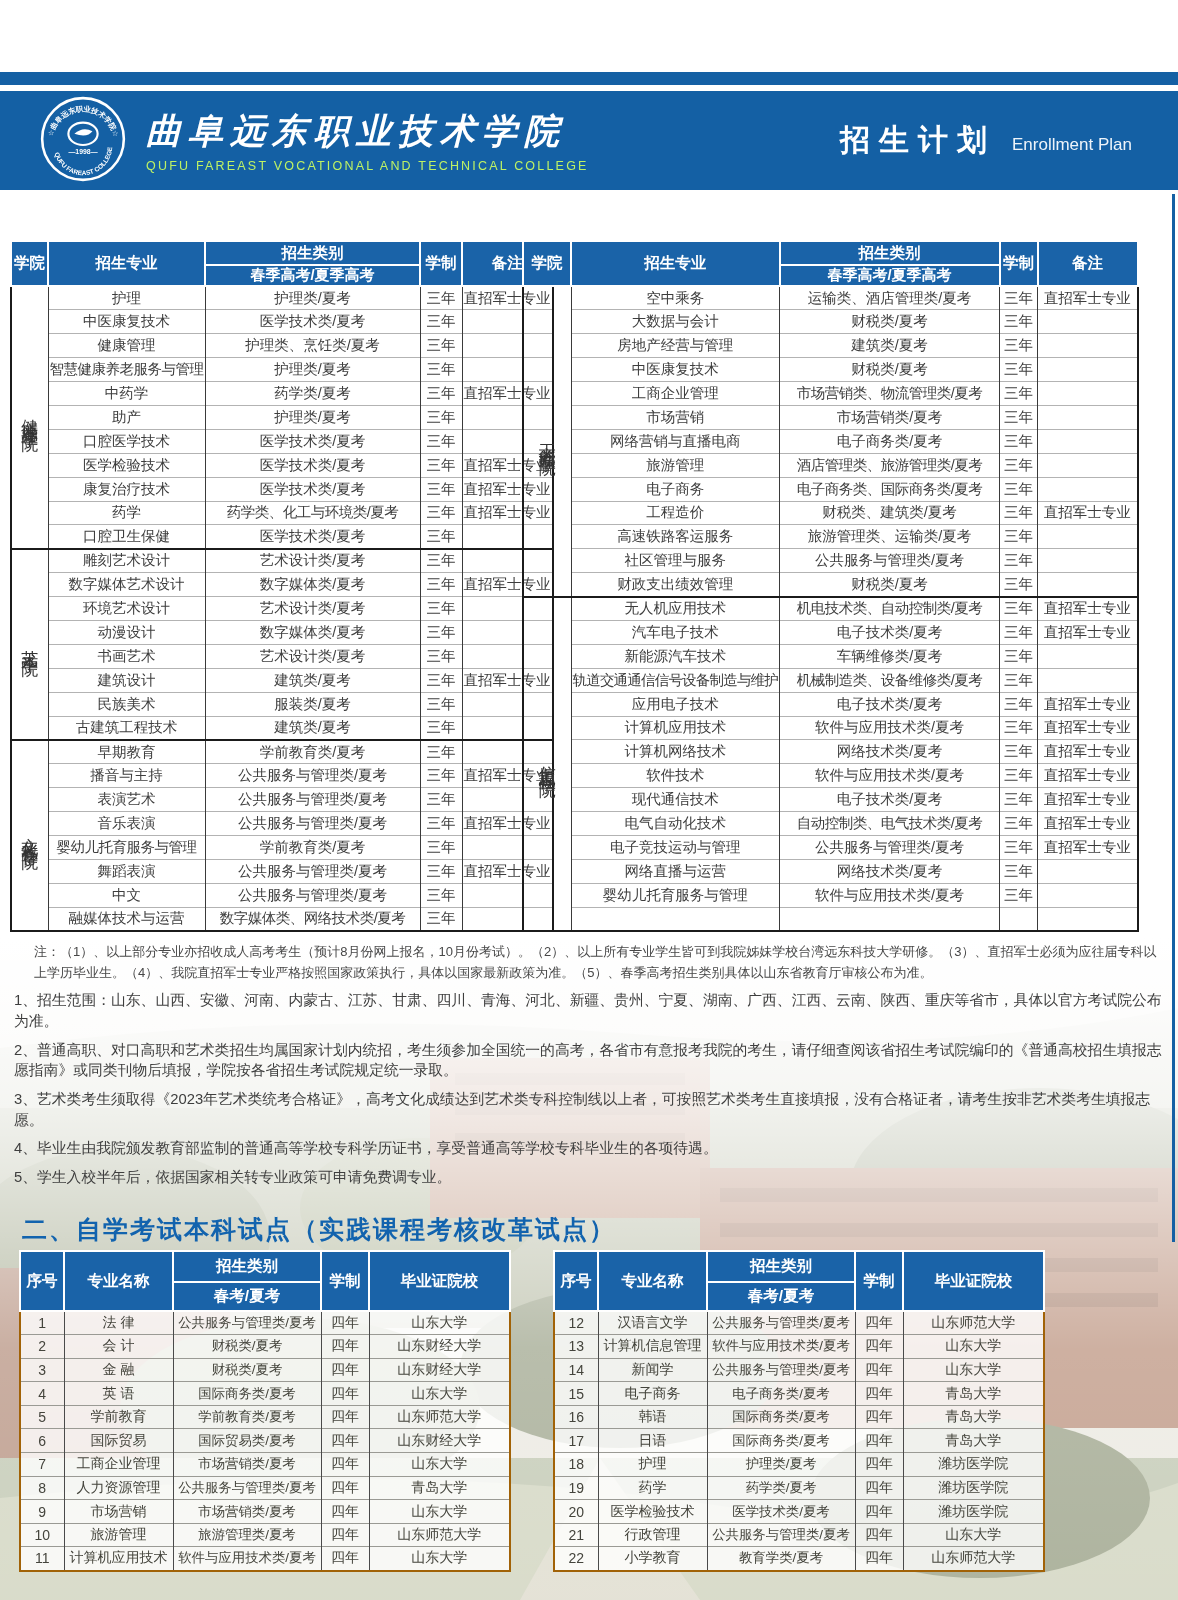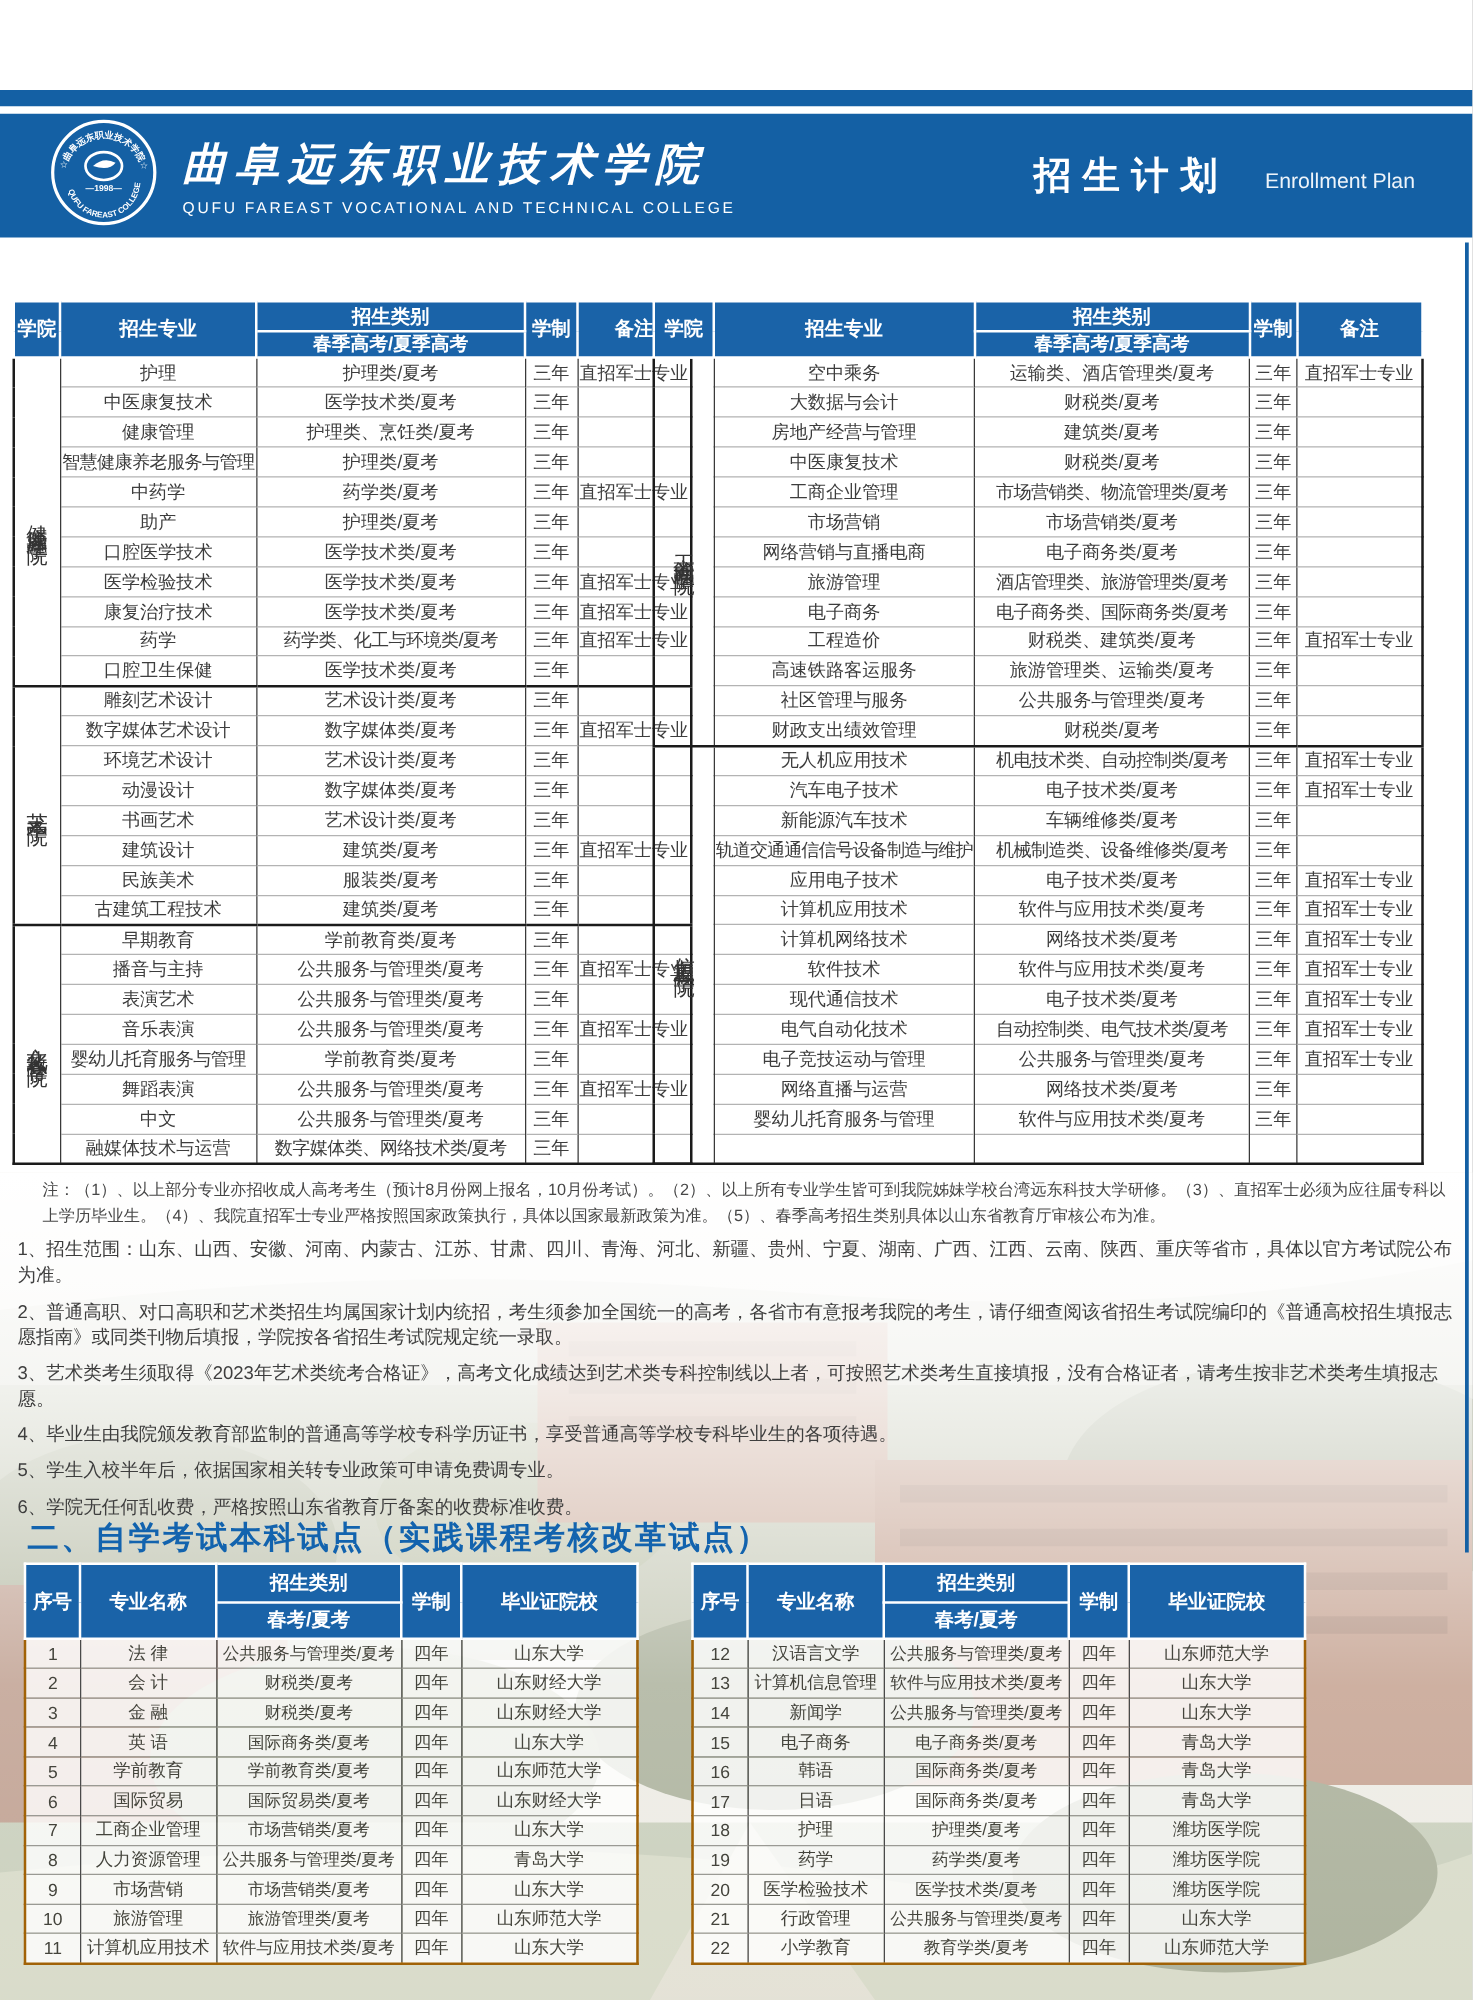--- a/index.html
+++ b/index.html
@@ -14,22 +14,22 @@
     background:linear-gradient(180deg,#ffffff 0%,rgba(255,255,255,.95) 9%,rgba(255,255,255,.82) 26%,
       rgba(255,255,255,.6) 44%,rgba(255,255,255,.38) 62%,rgba(255,255,255,.3) 100%);}
   .z{position:absolute;z-index:2;}
   
   .stripe{left:0;top:72px;width:1178px;height:13px;background:var(--blue);}
   .band{left:0;top:91px;width:1178px;height:99px;background:var(--blue);display:flex;align-items:center;padding:0 40px;}
   .logo{flex:0 0 auto;margin-right:20px;}
   .name-block{display:flex;flex-direction:column;gap:4px;}
   .name-zh{color:#fff;font-size:35px;font-weight:bold;letter-spacing:7px;
            font-family:"DejaVu Serif","Liberation Serif",serif;font-style:italic;white-space:nowrap;}
-  .name-en{color:#ffffff;font-size:12.5px;letter-spacing:2.2px;white-space:nowrap;}
-  .plan-block{margin-left:auto;display:flex;align-items:baseline;gap:29px;padding-right:6px;}
+  .name-en{color:#bef264;font-size:12.5px;letter-spacing:2.2px;white-space:nowrap;}
+  .plan-block{margin-left:auto;display:flex;align-items:baseline;gap:16px;padding-right:6px;}
   .plan-zh{color:#fff;font-size:30px;font-weight:bold;letter-spacing:9px;white-space:nowrap;}
   .plan-en{color:#eef4fa;font-size:17px;white-space:nowrap;}
   .right-line{right:3px;top:194px;width:3px;height:1048px;background:var(--blue);z-index:3;}
   
   .sec-title{font-weight:bold;color:#1263ae;letter-spacing:2px;white-space:nowrap;}
   .s1-title{left:22px;top:199px;font-size:26px;}
   .s2-title{left:22px;top:1213px;font-size:25px;}
   
   table{border-collapse:collapse;table-layout:fixed;}
   th{background:var(--blue2);color:#fff;font-weight:bold;border:2px solid #fff;text-align:center;}
@@ -511,21 +511,20 @@
       </table>
     </div>
 
   <div class="z notes">
     <p class="note-intro">注：（1）、以上部分专业亦招收成人高考考生（预计8月份网上报名，10月份考试）。（2）、以上所有专业学生皆可到我院姊妹学校台湾远东科技大学研修。（3）、直招军士必须为应往届专科以上学历毕业生。（4）、我院直招军士专业严格按照国家政策执行，具体以国家最新政策为准。（5）、春季高考招生类别具体以山东省教育厅审核公布为准。</p>
     <p class="item">1、招生范围：山东、山西、安徽、河南、内蒙古、江苏、甘肃、四川、青海、河北、新疆、贵州、宁夏、湖南、广西、江西、云南、陕西、重庆等省市，具体以官方考试院公布为准。</p>
     <p class="item">2、普通高职、对口高职和艺术类招生均属国家计划内统招，考生须参加全国统一的高考，各省市有意报考我院的考生，请仔细查阅该省招生考试院编印的《普通高校招生填报志愿指南》或同类刊物后填报，学院按各省招生考试院规定统一录取。</p>
     <p class="item">3、艺术类考生须取得《2023年艺术类统考合格证》，高考文化成绩达到艺术类专科控制线以上者，可按照艺术类考生直接填报，没有合格证者，请考生按非艺术类考生填报志愿。</p>
     <p class="item">4、毕业生由我院颁发教育部监制的普通高等学校专科学历证书，享受普通高等学校专科毕业生的各项待遇。</p>
     <p class="item">5、学生入校半年后，依据国家相关转专业政策可申请免费调专业。</p>
-    <p class="item">6、学院无任何乱收费，严格按照山东省教育厅备案的收费标准收费。</p>
   </div>
 
   <div class="z sec-title s2-title">二、自学考试本科试点（实践课程考核改革试点）</div>
   <div class="z s2-left" id="s2-left">
       <table class="t2">
         <colgroup>
           <col style="width: 44px;">
           <col style="width: 109px;">
           <col style="width: 148px;">
           <col style="width: 48px;">

